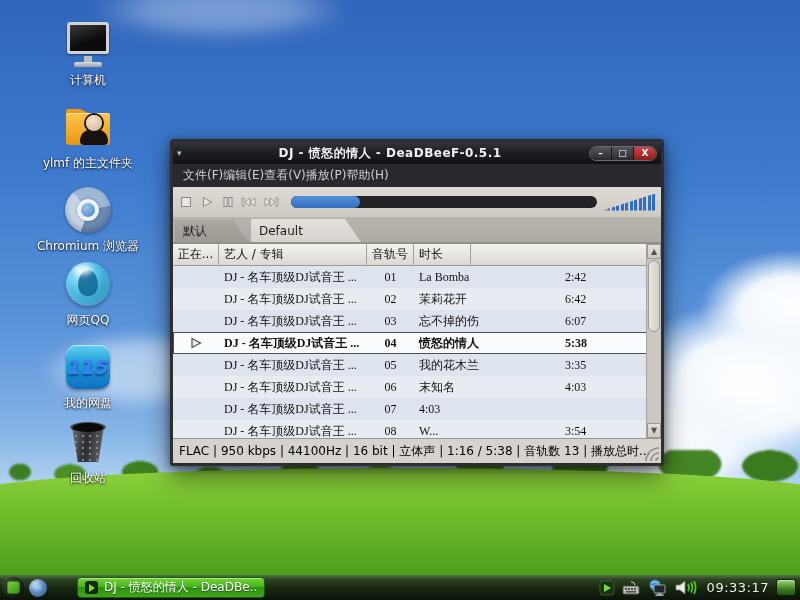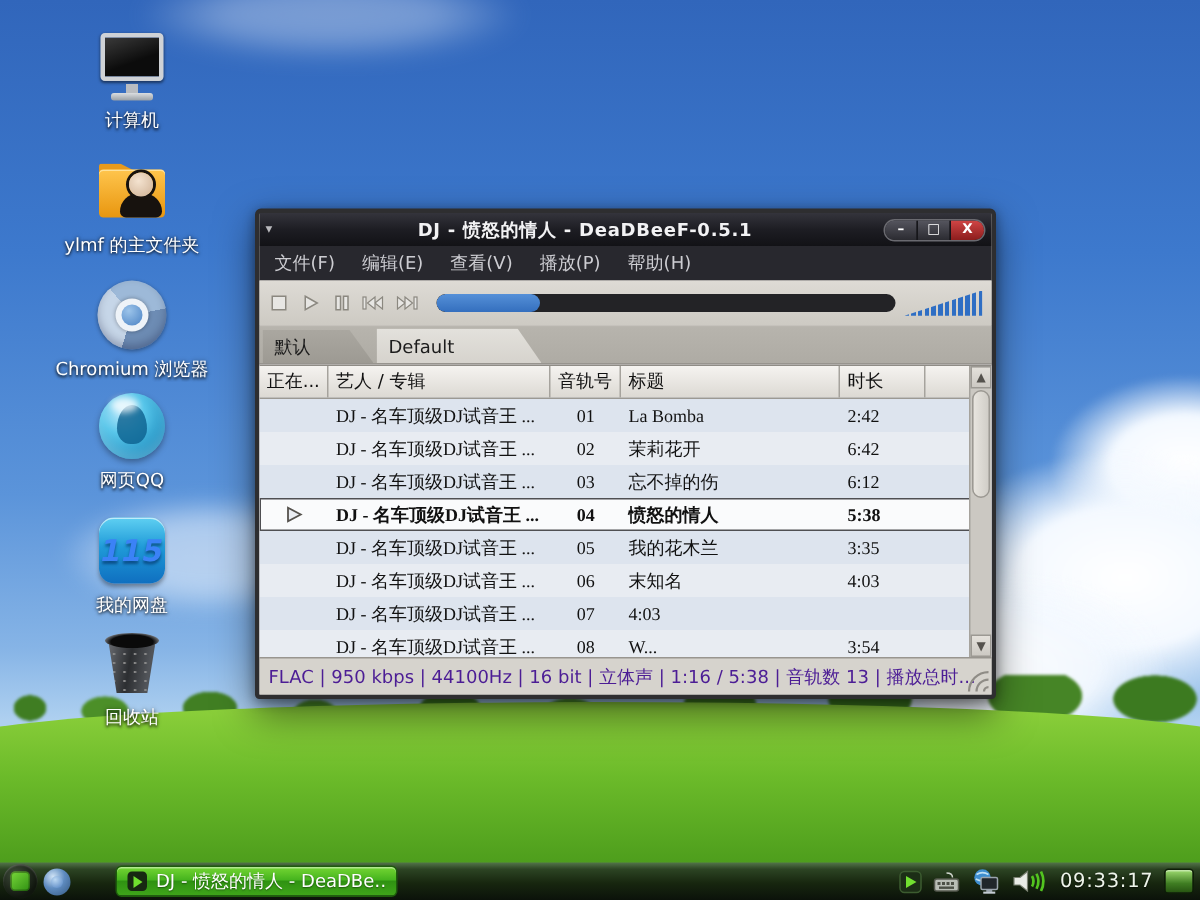--- a/index.html
+++ b/index.html
@@ -64,21 +64,21 @@
   
   .win { position:absolute; left:170px; top:139px; width:494px; height:327px;
      border:3px solid #2e2e30; border-radius:4px 4px 3px 3px; background:#d6d3cd;
      box-shadow:0 10px 26px rgba(0,0,0,.5), 0 2px 8px rgba(0,0,0,.4); display:flex; flex-direction:column; }
   .titlebar { height:22px; background:linear-gradient(180deg,#34343c,#1d1d23 50%,#121216); display:flex; align-items:center; padding:0 4px; flex:0 0 auto; }
   .winmenu { color:#b9b9bd; font-size:9px; width:14px; }
   .title { flex:1; text-align:center; color:#f2f2f4; font-size:12px; font-weight:bold; letter-spacing:.5px; white-space:nowrap; overflow:hidden; }
   .winbtns { display:flex; border:1px solid #6a6a70; border-radius:8px; overflow:hidden; height:15px; }
   .wbtn { width:22px; display:flex; align-items:center; justify-content:center; color:#fff; font-size:9px; font-weight:bold; background:linear-gradient(180deg,#55555e,#2b2b31); border-right:1px solid #16161a; cursor:pointer; line-height:1;}
   .wbtn.close { background:linear-gradient(180deg,#d04545,#8c1d1d); border-right:none; }
-  .menubar { height:23px; background:#28282e; display:flex; align-items:center; gap:18px; padding:0 10px; flex:0 0 auto;}
+  .menubar { height:23px; background:#28282e; display:flex; align-items:center; padding:0 10px; flex:0 0 auto;}
   .menubar span { color:#cdcdd2; font-size:12px; cursor:default; }
   .toolbar { height:31px; background:linear-gradient(180deg,#dedbd5,#cdcac3); display:flex; align-items:center; padding:0 6px; gap:6px; flex:0 0 auto; border-bottom:1px solid #b9b6af;}
   .tbtn { width:18px; height:18px; display:flex; align-items:center; justify-content:center; cursor:pointer; }
   .seek { flex:0 0 auto; width:306px; height:12px; margin-left:6px; background:#232326; border-radius:6px; position:relative; overflow:hidden; cursor:pointer;}
   .seekfill { position:absolute; left:0; top:0; bottom:0; background:linear-gradient(180deg,#5590d8,#346fbe); border-radius:6px; }
   .vol { margin-left:auto; width:64px; height:17px; cursor:pointer;
      background:repeating-linear-gradient(90deg,#2e6ec4 0 3px,rgba(0,0,0,0) 3px 4.5px);
      clip-path:polygon(0 100%,100% 0,100% 100%); }
   .tabbar { height:25px; background:linear-gradient(180deg,#b7b4ad,#aeaba4); display:flex; align-items:flex-end; padding:3px 2px 0 2px; gap:2px; flex:0 0 auto; border-bottom:1px solid #97948e;}
   .tab { height:22px; padding:0 22px 0 8px; display:flex; align-items:center; font-size:12px; color:#1c1c1c; cursor:pointer;
@@ -95,21 +95,21 @@
   .row.sel { background:#fafbfc; outline:1px solid #4f4f52; outline-offset:-1px; font-weight:bold; }
   .cell { padding:0 5px; white-space:nowrap; overflow:hidden; }
   .col-playing { width:46px; flex:0 0 auto; display:flex; justify-content:center;}
   .col-artist { width:148px; flex:0 0 auto; }
   .col-track { width:47px; flex:0 0 auto; text-align:center;}
   .col-title { width:146px; flex:0 0 auto; }
   .col-dur { width:57px; flex:0 0 auto; }
   .vscroll { position:absolute; right:0; top:0; width:15px; bottom:0; background:#cbc8c2; border-left:1px solid #a6a39d; display:flex; flex-direction:column; z-index:3;}
   .sbtn { height:15px; background:linear-gradient(180deg,#e4e1db,#ccc9c3); border:1px solid #9c9993; display:flex; align-items:center; justify-content:center; font-size:8px; color:#55524d; cursor:pointer;}
   .sthumb { margin:1px; height:72px; background:linear-gradient(90deg,#e8e5df,#d0cdc7); border:1px solid #9c9993; border-radius:6px; cursor:grab;}
-  .statusbar { height:23px; background:#d6d3cd; border-top:1px solid #98958f; display:flex; align-items:center; padding:12px 6px; font-size:12px; color:#4c1d95; flex:0 0 auto; position:relative; white-space:nowrap; overflow:hidden;}
+  .statusbar { height:23px; background:#d6d3cd; border-top:1px solid #98958f; display:flex; align-items:center; padding:12px 6px; font-size:12px; color:#000000; flex:0 0 auto; position:relative; white-space:nowrap; overflow:hidden;}
   .grip { position:absolute; right:1px; bottom:1px; width:16px; height:16px; }
 
   
   .taskbar { position:absolute; left:0; bottom:0; width:800px; height:25px;
      background:linear-gradient(180deg,#53744a 0%,#2c4423 18%,#17260f 55%,#0b120a 100%); display:flex; align-items:center; padding:0 2px; gap:4px;}
   .startbtn { width:23px; height:23px; border-radius:50%; background:radial-gradient(circle at 35% 30%,#3d4a38,#10160e 70%); box-shadow:inset 0 1px 1px rgba(255,255,255,.2); display:flex; align-items:center; justify-content:center; cursor:pointer;}
   .startbtn .glyph { width:13px; height:13px; border-radius:3px; background:linear-gradient(140deg,#79d83a,#2f8f12); box-shadow:inset 0 0 0 1px rgba(0,0,0,.3);}
   .tb-chromium { width:18px; height:18px; border-radius:50%; background:radial-gradient(circle at 35% 30%,#cfe3f5,#5f8cc0 45%,#33577f); position:relative; cursor:pointer;}
   .tb-chromium::after { content:""; position:absolute; left:5px; top:5px; width:8px; height:8px; border-radius:50%; background:radial-gradient(circle at 35% 30%,#bcd8f2,#4d7fc0);}
   .taskitem { margin-left:26px; width:188px; height:21px; border-radius:4px; display:flex; align-items:center; gap:6px; padding:0 7px; cursor:pointer;
@@ -244,21 +244,20 @@
     <div class="tab active">
         <span>Default</span>
       </div>
   </div>
 
   <div class="list">
     <div class="lheader">
       <div class="hcell col-playing">正在...</div>
       <div class="hcell col-artist">艺人 / 专辑</div>
       <div class="hcell col-track">音轨号</div>
-      <div class="hcell col-title">标题</div>
       <div class="hcell col-dur">时长</div>
       <div class="hcell" style="flex:1"></div>
     </div>
 
     <div class="rows">
       <div class="row a0">
         <span class="cell col-playing"></span>
           <span class="cell col-artist">DJ - 名车顶级DJ试音王 ...</span>
           <span class="cell col-track">01</span>
           <span class="cell col-title">La Bomba</span>
@@ -269,21 +268,21 @@
           <span class="cell col-artist">DJ - 名车顶级DJ试音王 ...</span>
           <span class="cell col-track">02</span>
           <span class="cell col-title">茉莉花开</span>
           <span class="cell col-dur">6:42</span>
       </div>
       <div class="row a0">
         <span class="cell col-playing"></span>
           <span class="cell col-artist">DJ - 名车顶级DJ试音王 ...</span>
           <span class="cell col-track">03</span>
           <span class="cell col-title">忘不掉的伤</span>
-          <span class="cell col-dur">6:12</span>
+          <span class="cell col-dur">6:07</span>
       </div>
       <div class="row sel">
         <span class="cell col-playing">
             <svg width="12" height="12">
               <path d="M2 1.5 L10.5 6 L2 10.5 Z" fill="#e9ecf1" stroke="#55524d" stroke-width="1.2"></path>
             </svg>
           </span>
           <span class="cell col-artist">DJ - 名车顶级DJ试音王 ...</span>
           <span class="cell col-track">04</span>
           <span class="cell col-title">愤怒的情人</span>

